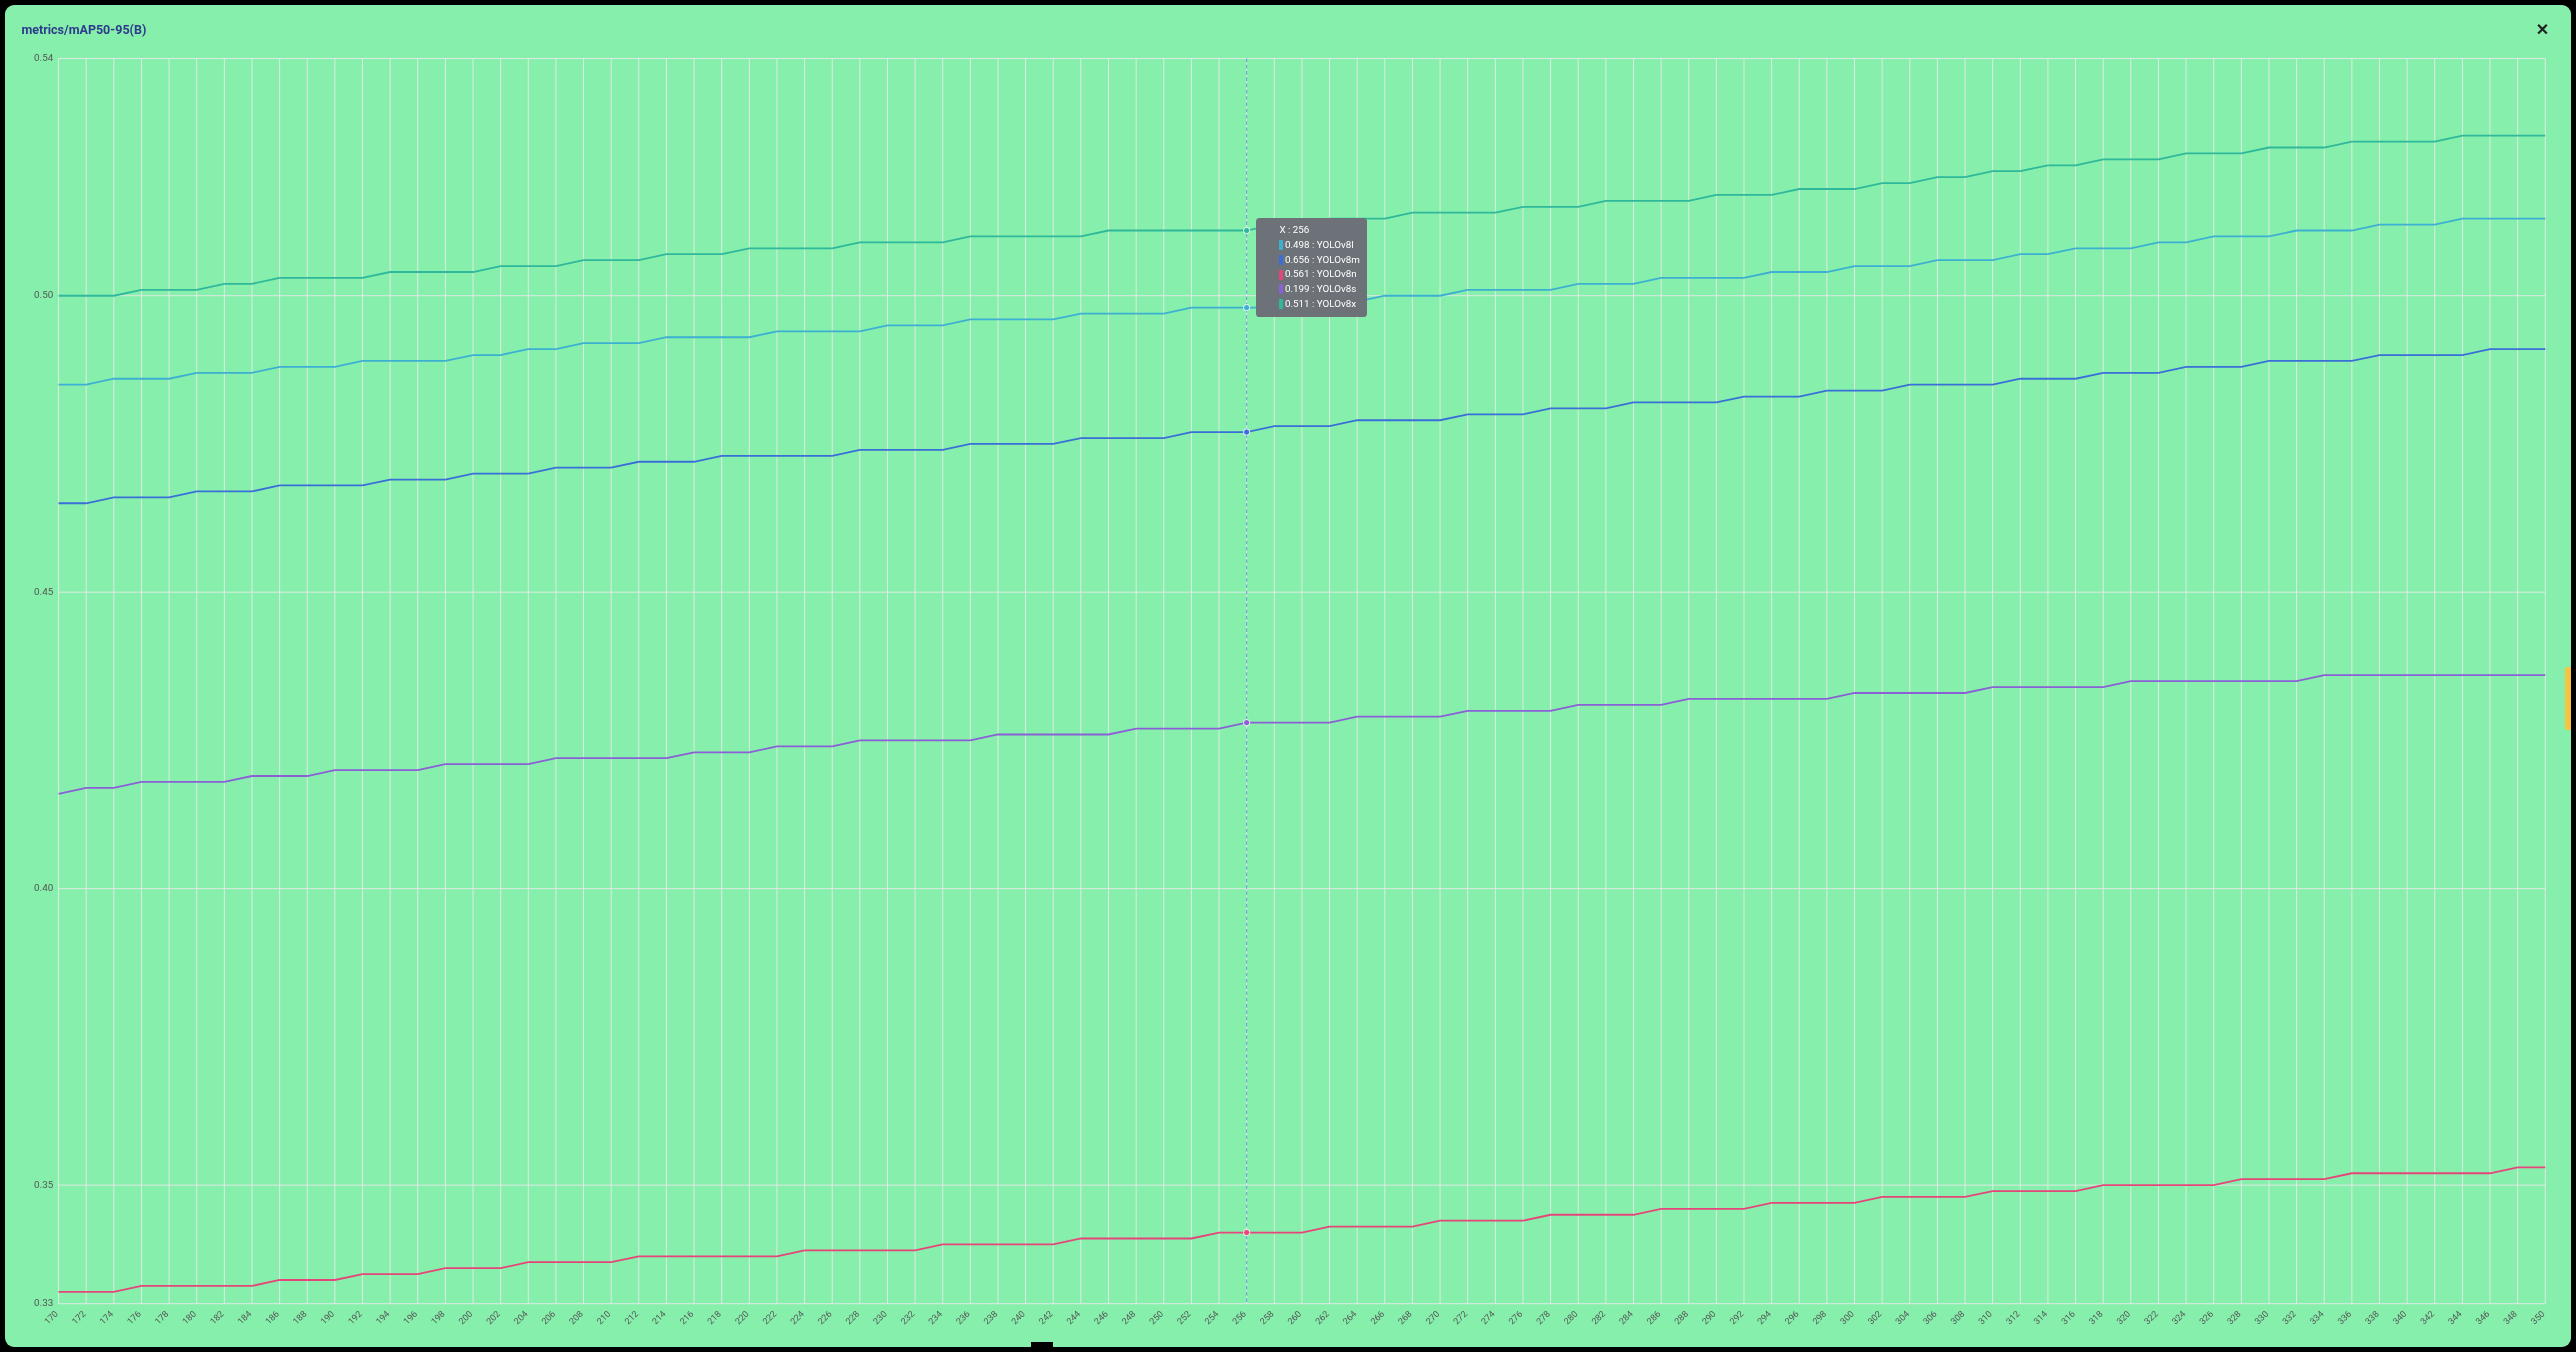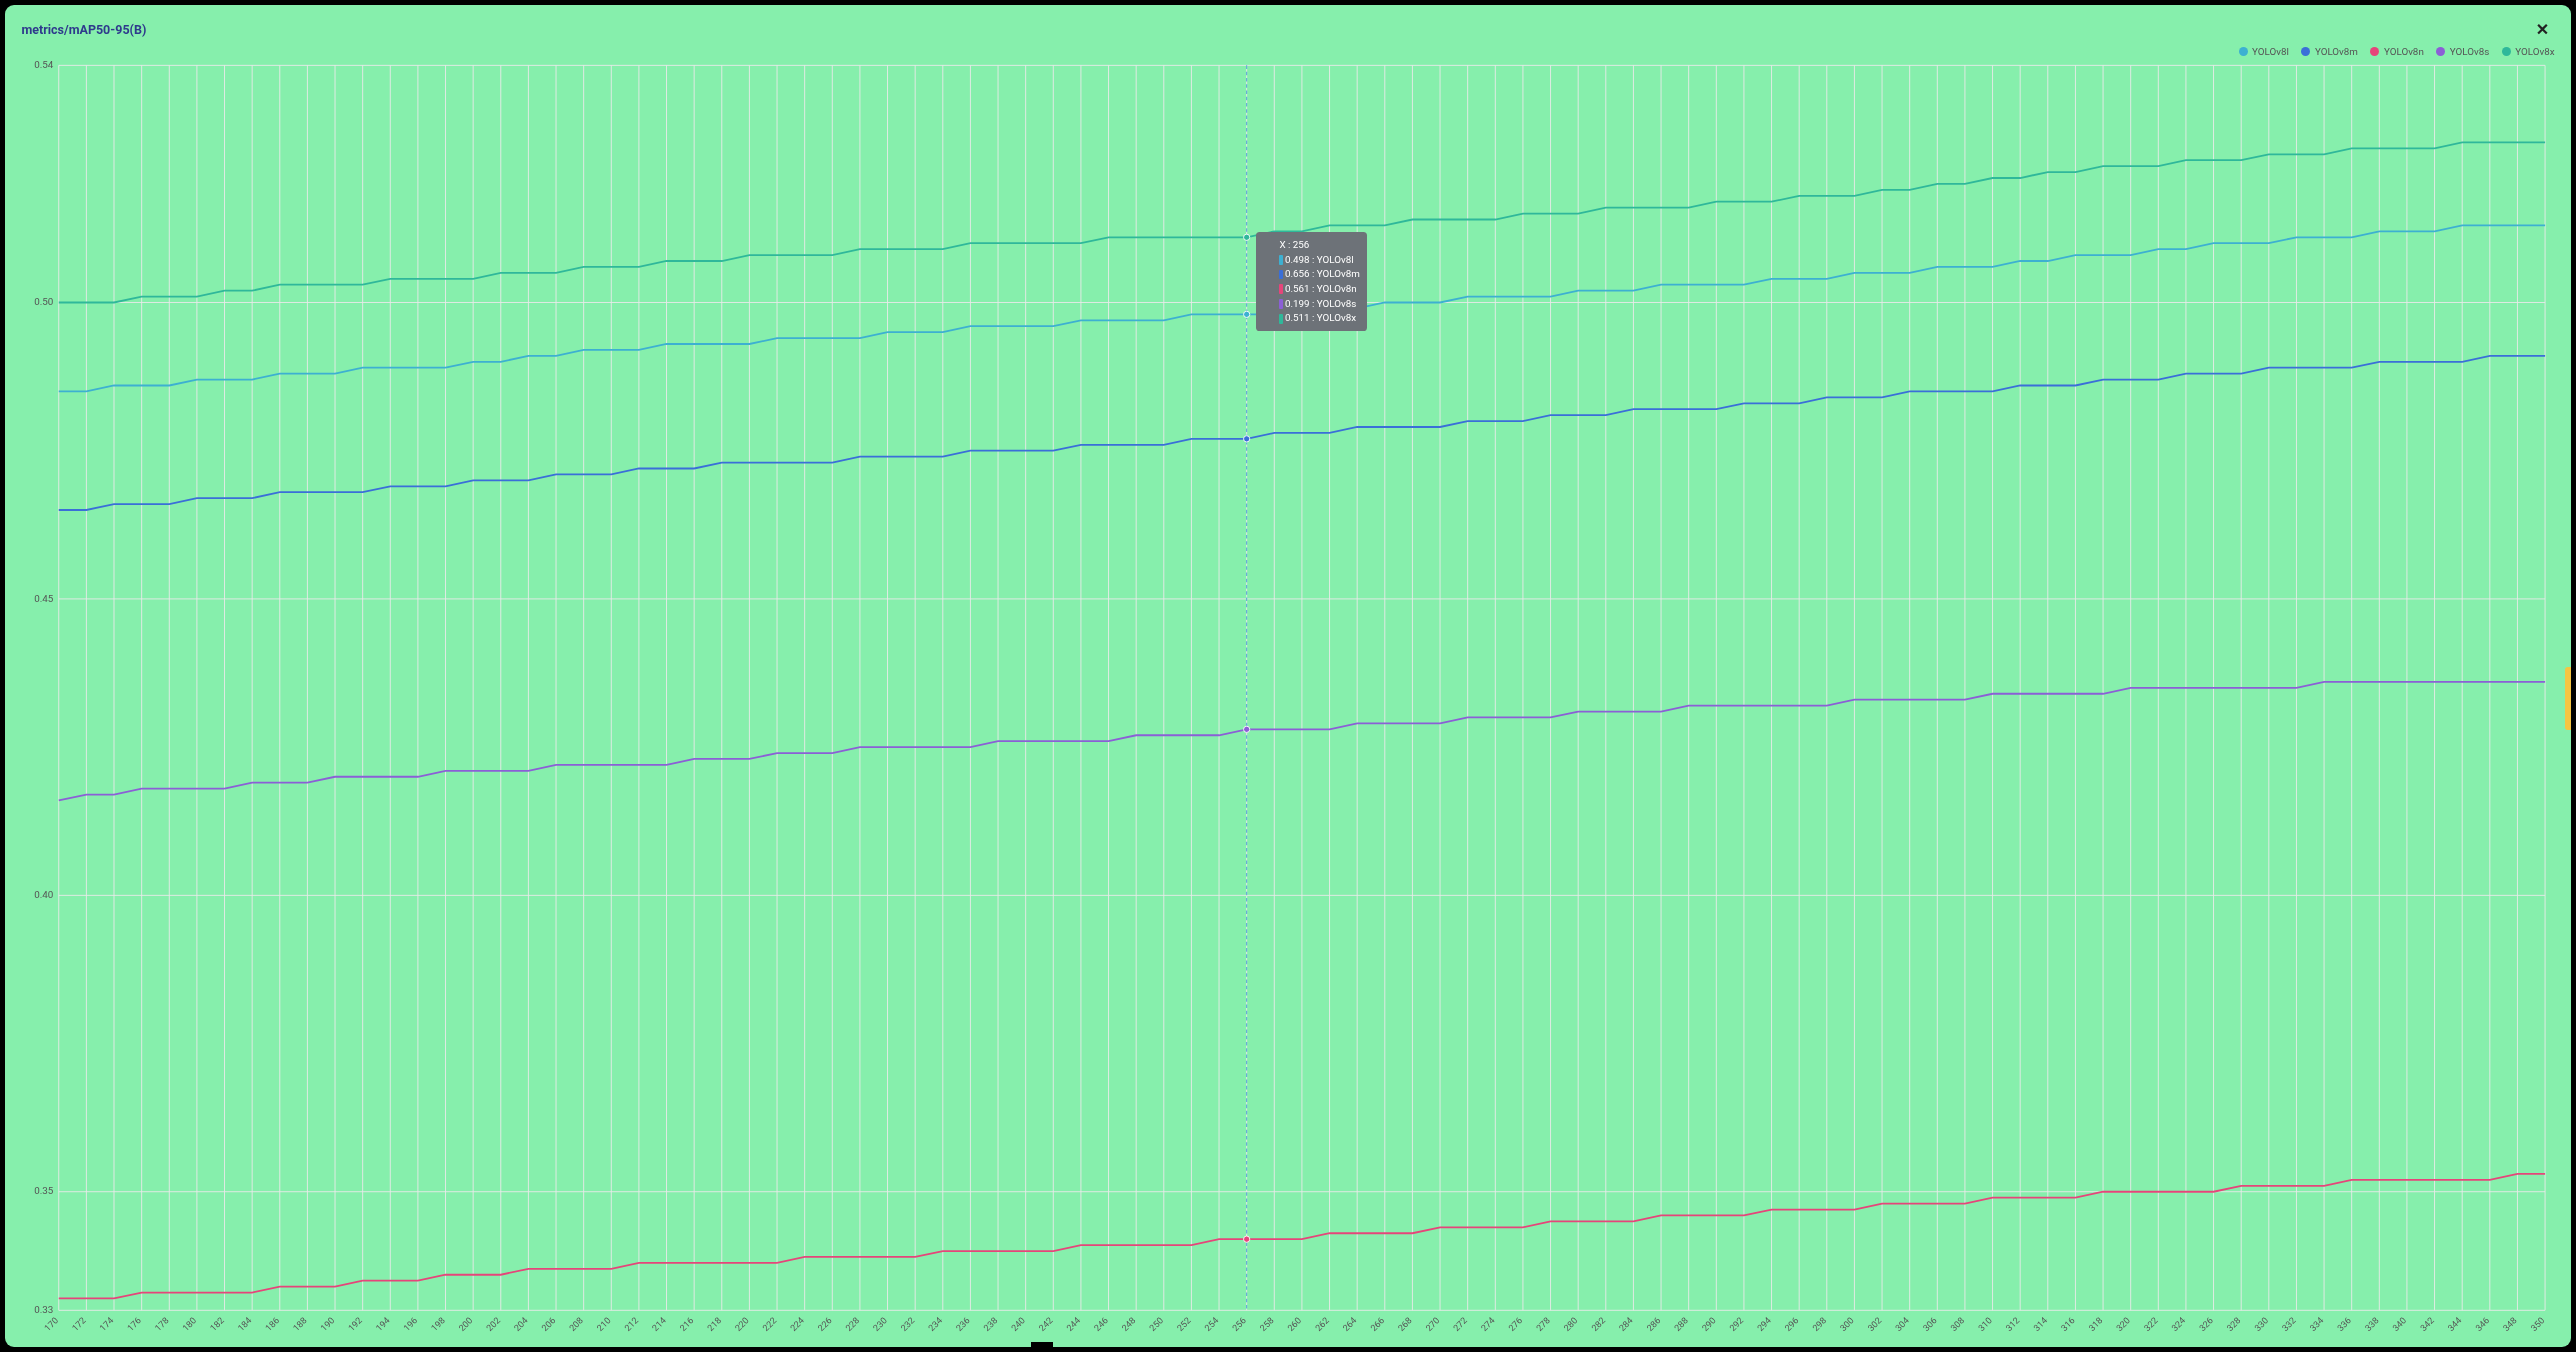--- a/index.html
+++ b/index.html
@@ -99,42 +99,20 @@
   }
 </style>
 </head>
 <body>
 
 <div class="window">
   <div class="header-row">
     <div class="title">metrics/mAP50-95(B)</div>
     <div class="close-icon">✕</div>
   </div>
-  <div class="legend-row" id="legend">
-      <div class="legend-item">
-        <span class="legend-dot" style="background: rgb(61, 176, 209);"></span>
-        <span>YOLOv8l</span>
-      </div>
-      <div class="legend-item">
-        <span class="legend-dot" style="background: rgb(58, 111, 216);"></span>
-        <span>YOLOv8m</span>
-      </div>
-      <div class="legend-item">
-        <span class="legend-dot" style="background: rgb(230, 69, 122);"></span>
-        <span>YOLOv8n</span>
-      </div>
-      <div class="legend-item">
-        <span class="legend-dot" style="background: rgb(139, 95, 214);"></span>
-        <span>YOLOv8s</span>
-      </div>
-      <div class="legend-item">
-        <span class="legend-dot" style="background: rgb(47, 184, 154);"></span>
-        <span>YOLOv8x</span>
-      </div>
-    </div>
   <div class="chart-wrap">
     <svg class="chart" id="chart-svg" viewBox="0 0 2832 1428" width="2533" height="1277">
         <line x1="42" x2="42" y1="6" y2="1398" class="grid-line"></line>
         <text x="42" y="1410" class="x-tick-label" transform="rotate(-45 42 1410)">170</text>
         <line x1="72.88888888888889" x2="72.88888888888889" y1="6" y2="1398" class="grid-line"></line>
         <text x="72.88888888888889" y="1410" class="x-tick-label" transform="rotate(-45 72.88888888888889 1410)">172</text>
         <line x1="103.77777777777777" x2="103.77777777777777" y1="6" y2="1398" class="grid-line"></line>
         <text x="103.77777777777777" y="1410" class="x-tick-label" transform="rotate(-45 103.77777777777777 1410)">174</text>
         <line x1="134.66666666666669" x2="134.66666666666669" y1="6" y2="1398" class="grid-line"></line>
         <text x="134.66666666666669" y="1410" class="x-tick-label" transform="rotate(-45 134.66666666666669 1410)">176</text>

